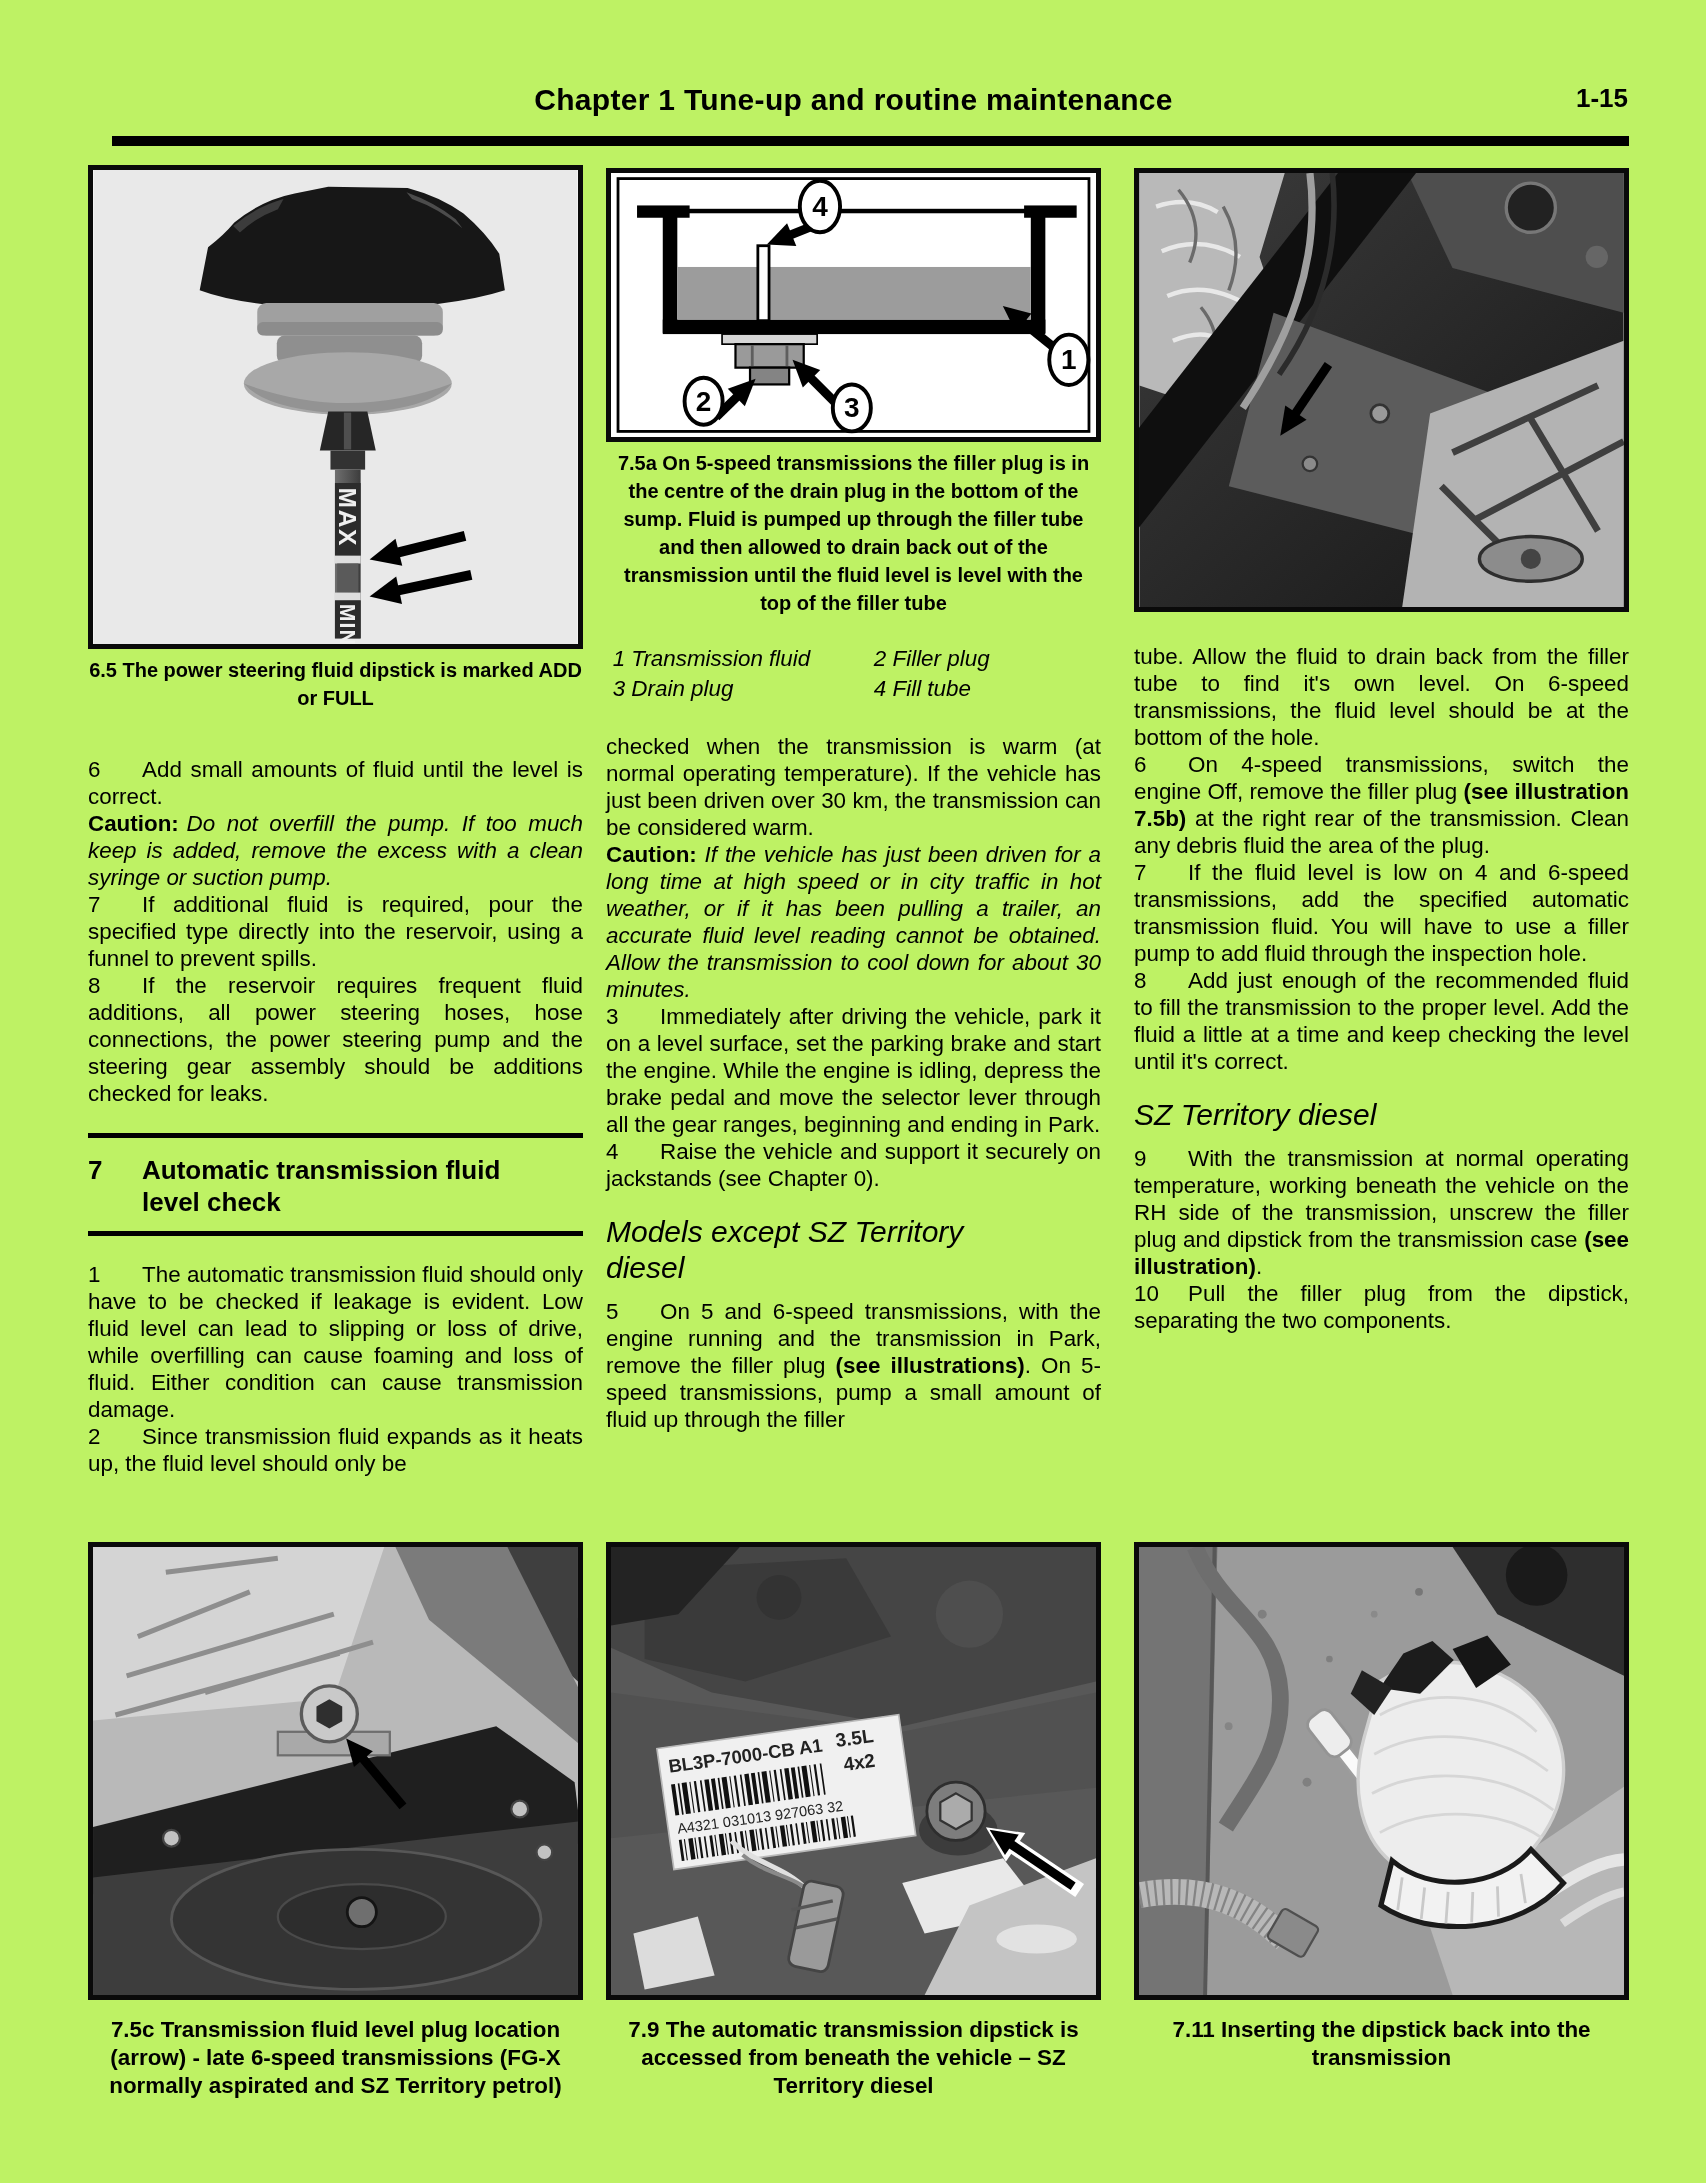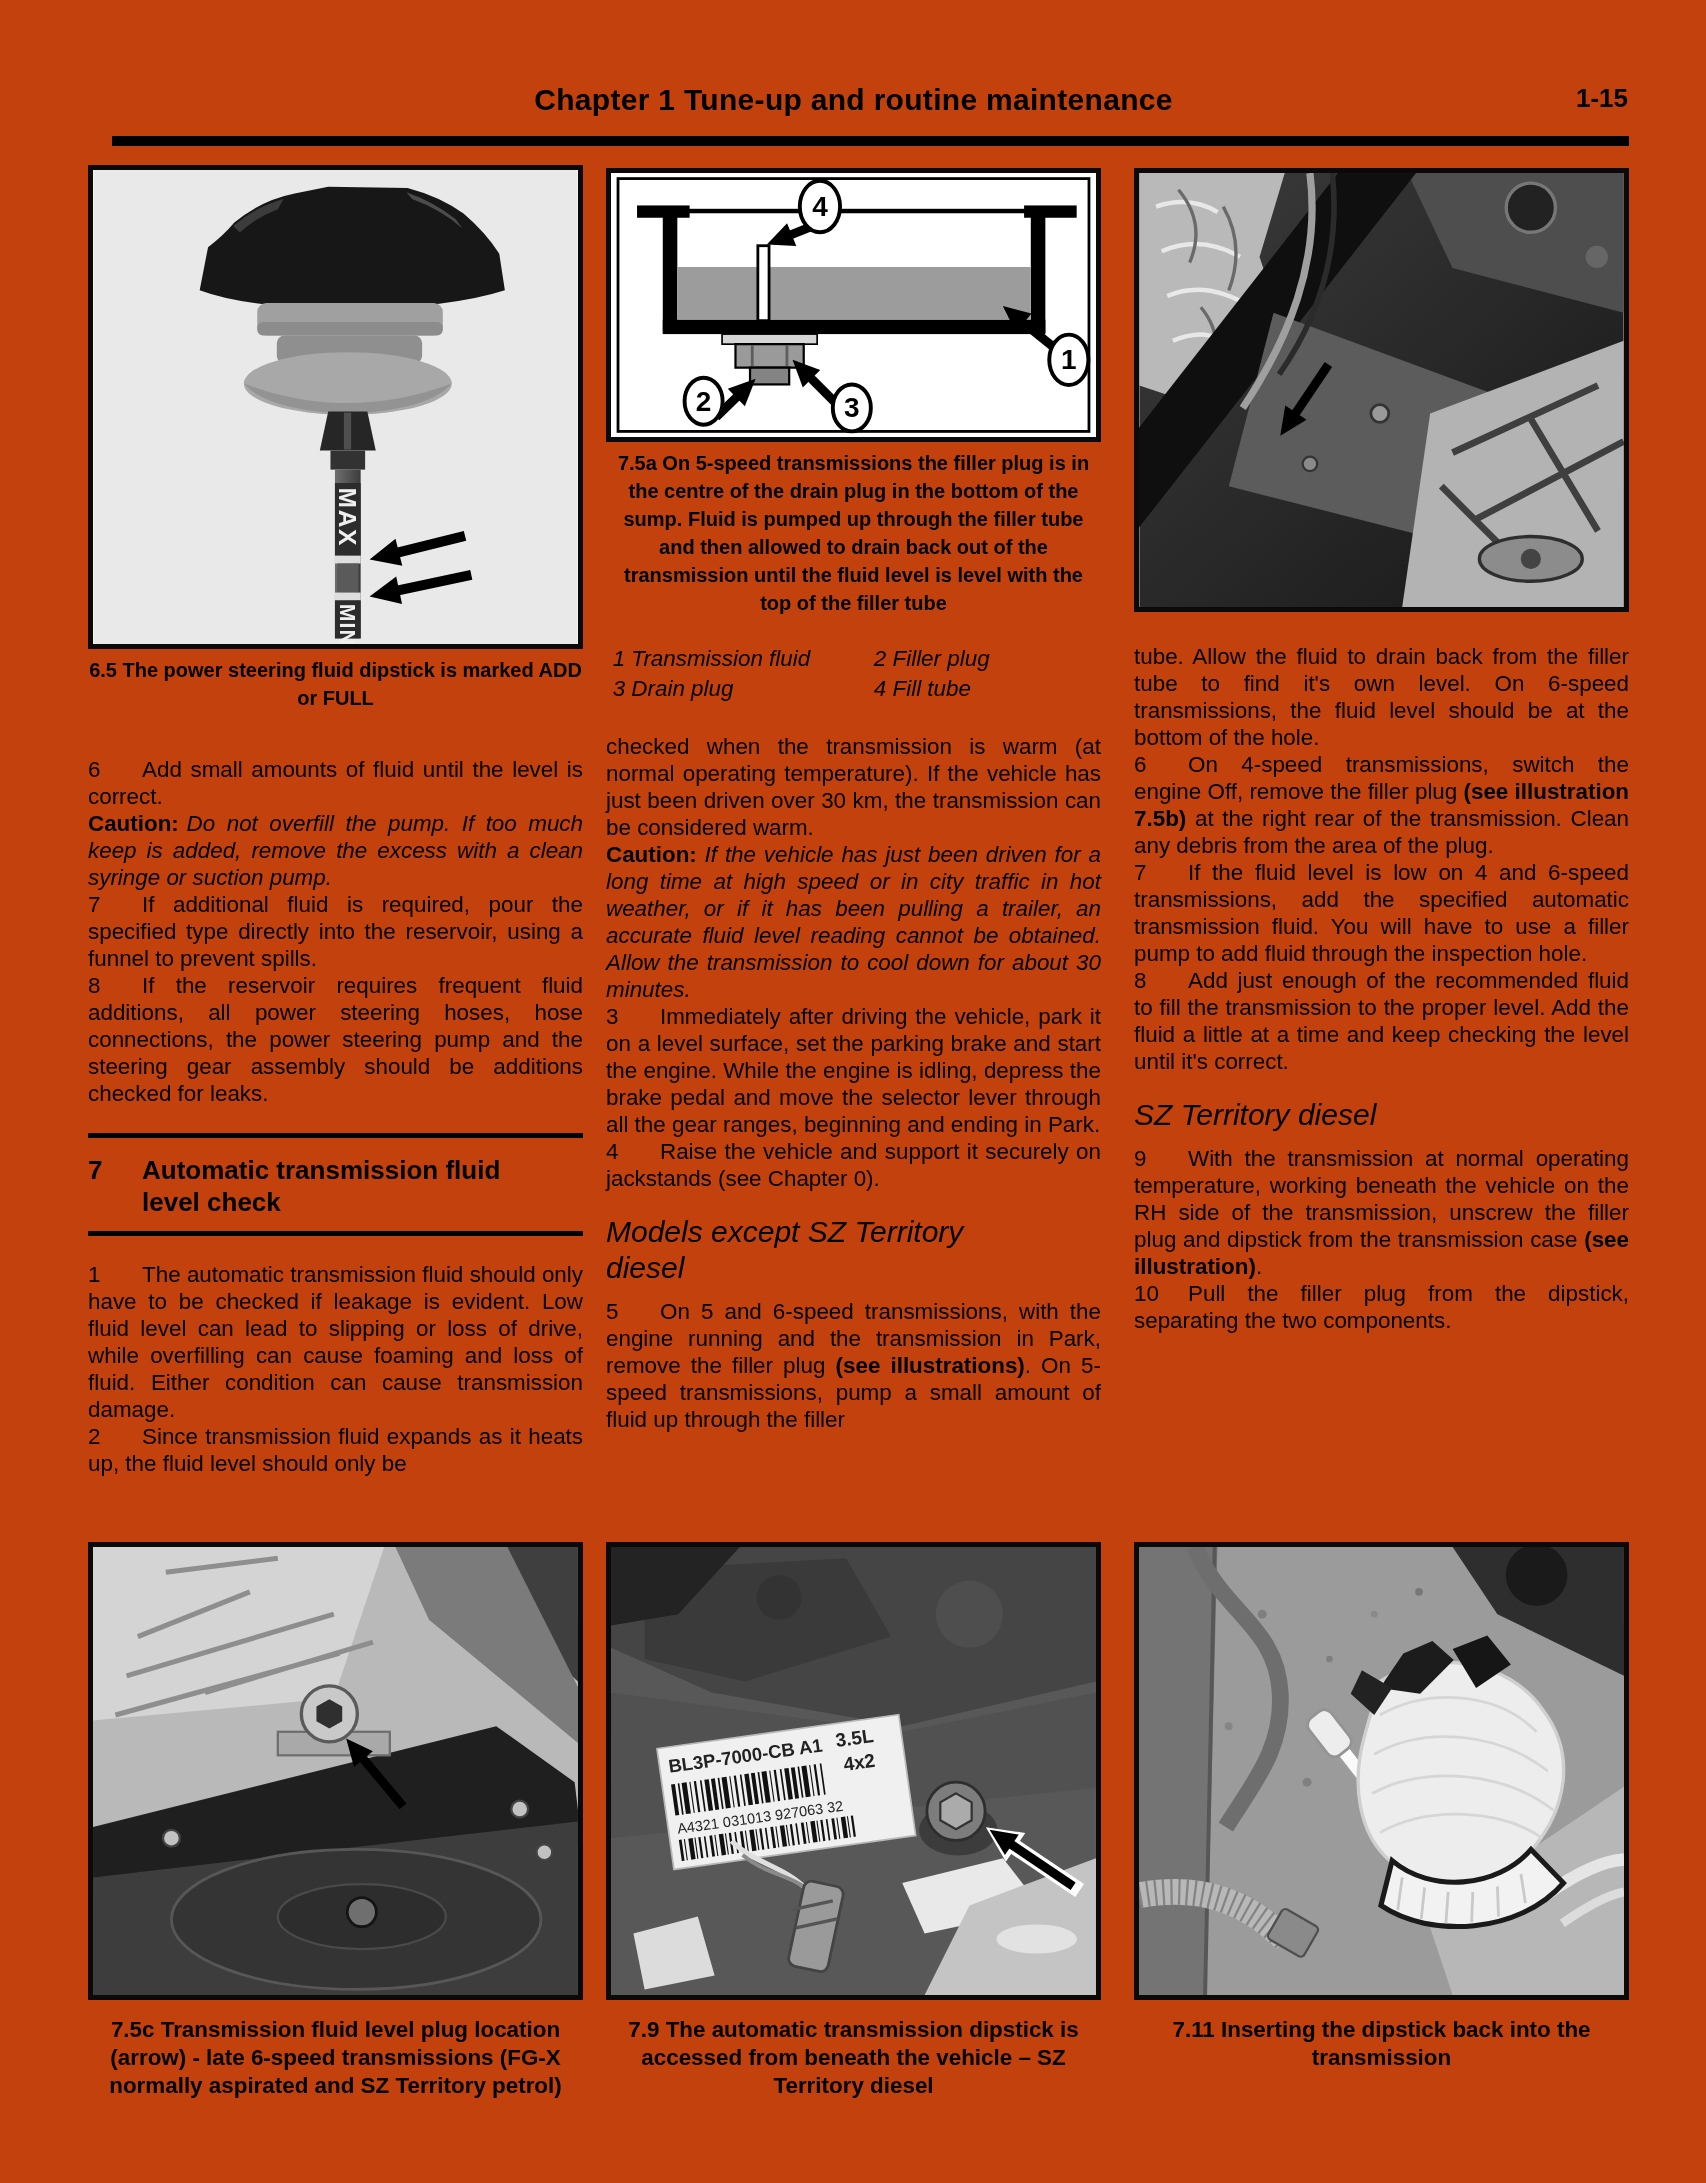--- a/index.html
+++ b/index.html
@@ -1,18 +1,18 @@
 <!DOCTYPE html>
 <html style="font-size:9px"><head>
 <meta charset="utf-8">
 <style>
   * { box-sizing: border-box; margin: 0; padding: 0; }
   html,body { background:#888; }
   .page {
-    position: relative; width: 1707px; height: 2183px; background:#c2410c;
+    position: relative; width: 1707px; height: 2183px; background:#bef264;
     font-family: "Liberation Sans", sans-serif; color:#000; overflow:hidden;
   }
   .hdr-title { position:absolute; top:83px; left:0; width:100%; text-align:center;
     font-size:30px; font-weight:bold; letter-spacing:0.3px; }
   .hdr-num { position:absolute; top:83px; left:1410px; width:218px; text-align:right;
     font-size:26px; font-weight:bold; }
   .hdr-rule { position:absolute; left:112px; top:136px; width:1517px; height:9.5px; background:#000; }
 
   .col { position:absolute; width:495px; }
   #col1 { left:88px;  top:165px; }
@@ -224,21 +224,21 @@
         <path d="M345,0 C360,140 320,260 250,360" stroke="#2b2b2b" stroke-width="10" fill="none"></path>
         <g transform="translate(252,470) rotate(-56)" fill="#000">
           <polygon points="0,0 50,-23 50,23"></polygon>
             <rect x="42" y="-8" width="112" height="16"></rect>
         </g>
       </svg>
     </div>
 
     <div class="body mt-b3">
       <p><span>tube. Allow the fluid to drain back from the filler tube to find it's own level. On 6-speed transmissions, the fluid level should be at the bottom of the hole.</span></p>
-      <p><span class="pnum">6</span><span>On 4-speed transmissions, switch the engine Off, remove the filler plug </span><b>(see illustration 7.5b)</b><span> at the right rear of the transmission. Clean any debris from the area of the plug.</span></p>
+      <p><span class="pnum">6</span><span>On 4-speed transmissions, switch the engine Off, remove the filler plug </span><b>(see illustration 7.5b)</b><span> at the right rear of the transmission. Clean any debris fluid the area of the plug.</span></p>
       <p><span class="pnum">7</span><span>If the fluid level is low on 4 and 6-speed transmissions, add the specified automatic transmission fluid. You will have to use a filler pump to add fluid through the inspection hole.</span></p>
       <p><span class="pnum">8</span><span>Add just enough of the recommended fluid to fill the transmission to the proper level. Add the fluid a little at a time and keep checking the level until it's correct.</span></p>
       <div class="subhead">SZ Territory diesel</div>
       <p><span class="pnum">9</span><span>With the transmission at normal operating temperature, working beneath the vehicle on the RH side of the transmission, unscrew the filler plug and dipstick from the transmission case </span><b>(see illustration)</b><span>.</span></p>
       <p><span class="pnum">10</span><span>Pull the filler plug from the dipstick, separating the two components.</span></p>
     </div>
   </div>
 
   <div class="col" id="bcol1">
     <div class="figframe">

